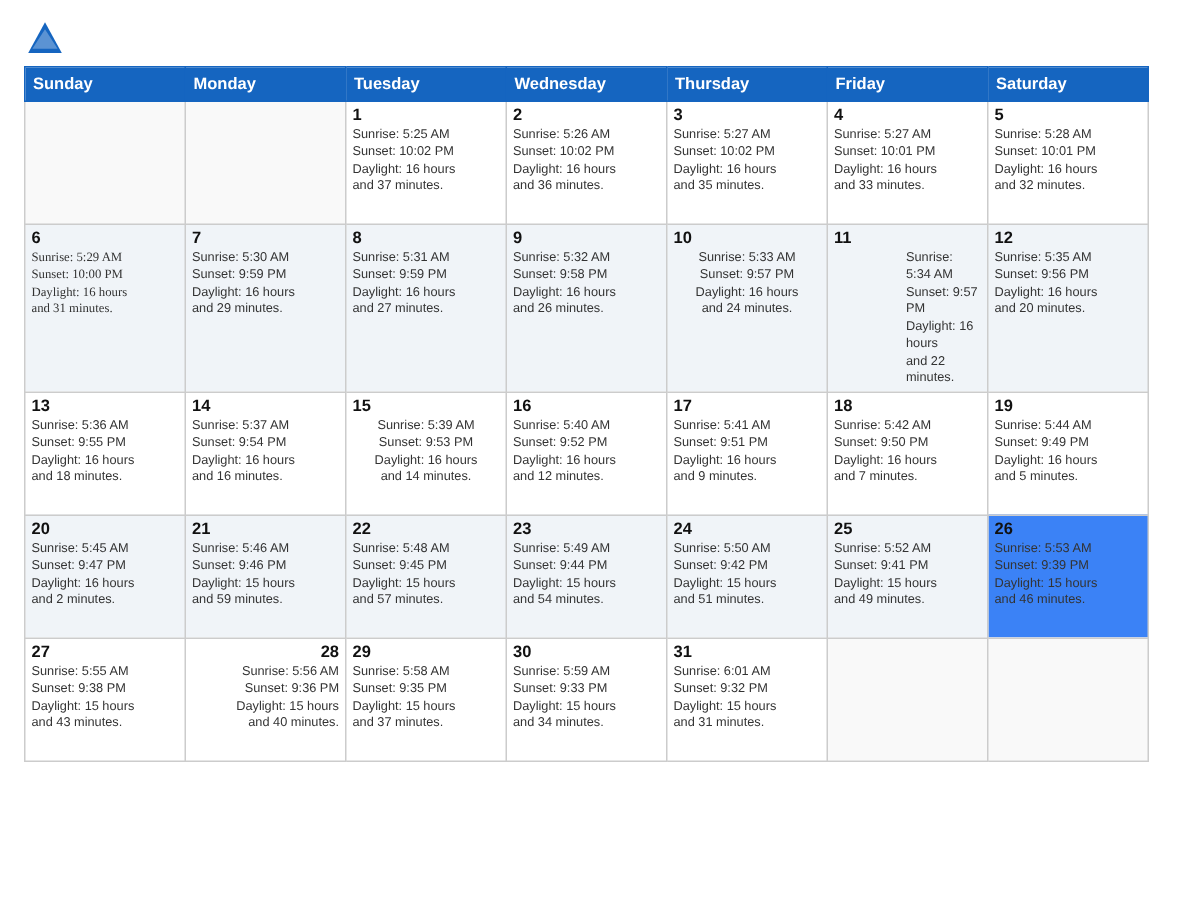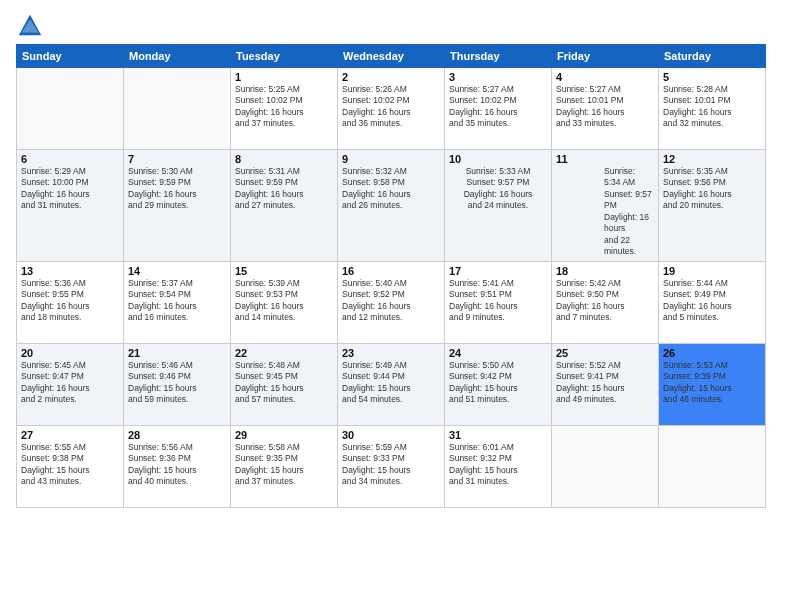--- a/index.html
+++ b/index.html
@@ -174,21 +174,21 @@
             <span class="day-num">5</span>
             <div class="day-info" style="white-space: pre-line;">Sunrise: 5:28 AM
 Sunset: 10:01 PM
 Daylight: 16 hours
 and 32 minutes.</div>
           </td>
         </tr>
         <tr>
           <td style="background: rgb(240, 244, 248);">
             <span class="day-num">6</span>
-            <div class="day-info" style="white-space: pre-line;">Sunrise: 5:29 AM
+            <div class="day-info" style="white-space: pre-line; font-family: Liberation Serif, serif;">Sunrise: 5:29 AM
 Sunset: 10:00 PM
 Daylight: 16 hours
 and 31 minutes.</div>
           </td>
           <td style="background: rgb(240, 244, 248);">
             <span class="day-num">7</span>
             <div class="day-info" style="white-space: pre-line;">Sunrise: 5:30 AM
 Sunset: 9:59 PM
 Daylight: 16 hours
 and 29 minutes.</div>
@@ -239,21 +239,21 @@
           </td>
           <td style="background: rgb(255, 255, 255);">
             <span class="day-num">14</span>
             <div class="day-info" style="white-space: pre-line;">Sunrise: 5:37 AM
 Sunset: 9:54 PM
 Daylight: 16 hours
 and 16 minutes.</div>
           </td>
           <td style="background: rgb(255, 255, 255);">
             <span class="day-num">15</span>
-            <div class="day-info" style="white-space: pre-line;">Sunrise: 5:39 AM
+            <div class="day-info" style="white-space: pre-line; text-align: center;">Sunrise: 5:39 AM
 Sunset: 9:53 PM
 Daylight: 16 hours
 and 14 minutes.</div>
           </td>
           <td style="background: rgb(255, 255, 255);">
             <span class="day-num">16</span>
             <div class="day-info" style="white-space: pre-line;">Sunrise: 5:40 AM
 Sunset: 9:52 PM
 Daylight: 16 hours
 and 12 minutes.</div>
@@ -332,21 +332,21 @@
           </td>
         </tr>
         <tr>
           <td style="background: rgb(255, 255, 255);">
             <span class="day-num">27</span>
             <div class="day-info" style="white-space: pre-line;">Sunrise: 5:55 AM
 Sunset: 9:38 PM
 Daylight: 15 hours
 and 43 minutes.</div>
           </td>
-          <td style="background: rgb(255, 255, 255);">
+          <td style="background: rgb(255, 255, 255); text-align: right;">
             <span class="day-num">28</span>
             <div class="day-info" style="white-space: pre-line;">Sunrise: 5:56 AM
 Sunset: 9:36 PM
 Daylight: 15 hours
 and 40 minutes.</div>
           </td>
           <td style="background: rgb(255, 255, 255);">
             <span class="day-num">29</span>
             <div class="day-info" style="white-space: pre-line;">Sunrise: 5:58 AM
 Sunset: 9:35 PM

